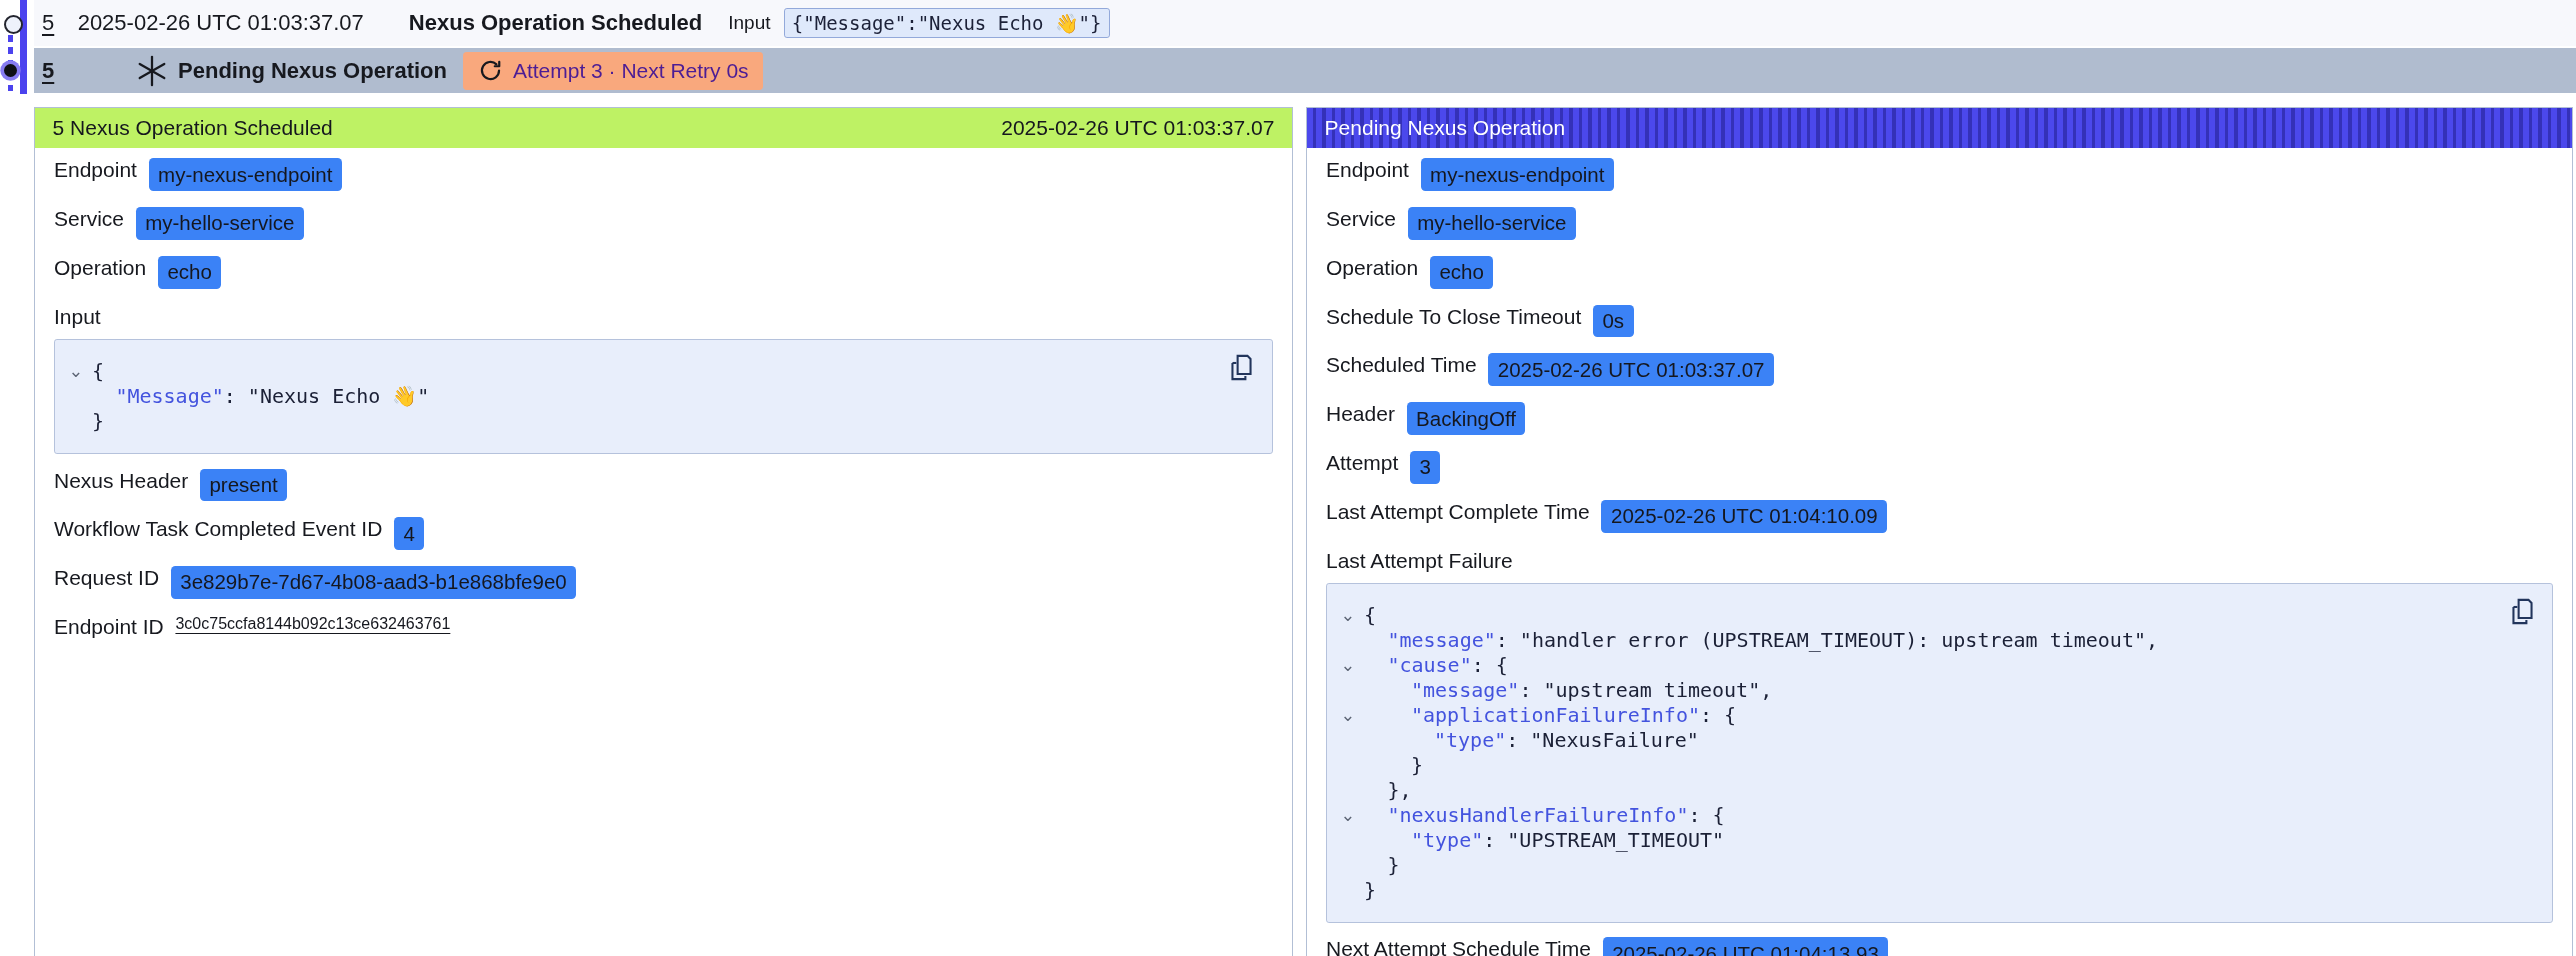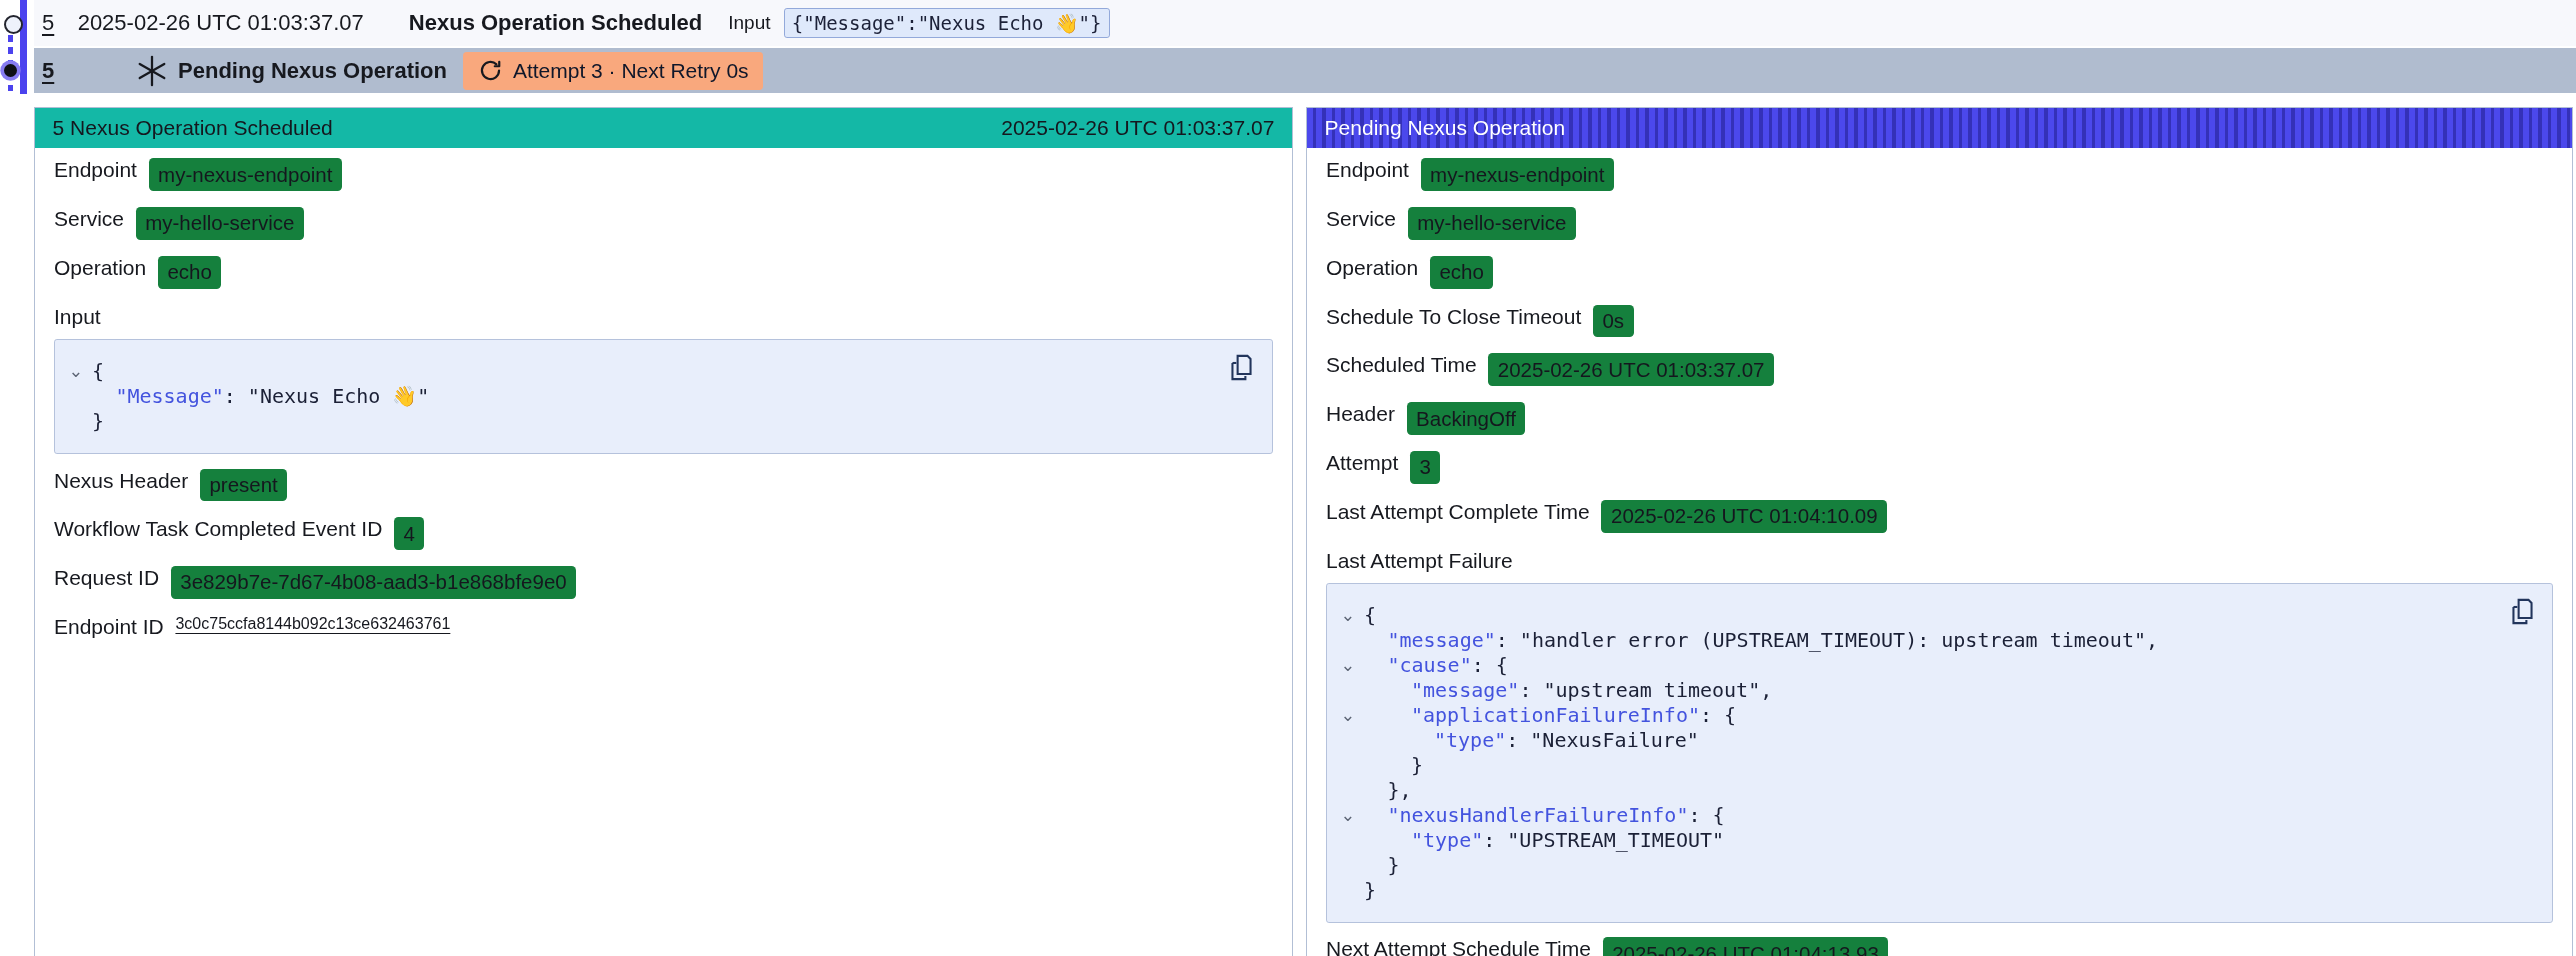--- a/index.html
+++ b/index.html
@@ -25,36 +25,36 @@
   .row2 .evt-id { font-weight:600; }
   .evt-time { margin-left:23.4px; font-size:22px; }
   .evt-title { margin-left:45px; font-size:22px; font-weight:700; }
   .input-label { margin-left:26px; font-size:19px; }
   .input-badge { margin-left:13px; font-family:"DejaVu Sans Mono", monospace; font-size:19px;
                  color:#1c2138; background:#dfe9fb; border:1.5px solid #93a9da; border-radius:2.9px;
                  padding:2.2px 7.3px; white-space:pre; }
   .asterisk { margin-left:81px; flex:none; }
   .pending-title { margin-left:8.8px; font-size:22px; font-weight:700; }
   .retry-badge { margin-left:16px; display:flex; align-items:center; gap:10.3px; background:#F9A87D;
-                 border-radius:3.7px; padding:0 14.6px; height:38px; font-size:21px; color:#0f172a;text-align:center; }
+                 border-radius:3.7px; padding:0 14.6px; height:38px; font-size:21px; color:#4c1d95;text-align:center; }
 
   
   .panels { position:absolute; top:107px; left:34px; right:2.9px; bottom:-29px; display:flex; gap:13px; }
   .panel { border:1.5px solid #B2BFD5; background:#fff; }
   .panel.left { width:1259px; flex:none; }
   .panel.right { flex:1; }
   .panel-header { height:40px; display:flex; align-items:center; justify-content:space-between;
-                  padding:0 17.6px; background:#14b8a6; font-size:21px; color:#15171e; }
+                  padding:0 17.6px; background:#bef264; font-size:21px; color:#15171e; }
   .panel.right .panel-header { background:repeating-linear-gradient(90deg,#4B48EC 0 5.9px,#3431B8 5.9px 9.5px);
                                color:#fff; }
   .panel-body { padding:10.3px 19px 14.6px 19px; }
 
   .field-row { display:flex; align-items:flex-start; gap:11.7px; min-height:31px; margin-bottom:16px; }
   .field-label { font-size:21px; white-space:nowrap; }
-  .badge { background:#15803d; border-radius:4.4px; padding:4.4px 9.5px; font-size:20.5px; color:#15171e;
+  .badge { background:#3b82f6; border-radius:4.4px; padding:4.4px 9.5px; font-size:20.5px; color:#15171e;
            white-space:nowrap; }
   .field-link { font-size:16px; color:#15171e; text-decoration:underline; text-underline-offset:3.7px;
                 cursor:pointer; }
   .block-label { font-size:21px; margin:2.9px 0 10.3px; }
 
   .code-block { position:relative; background:#E8EEFB; border:1.5px solid #B5C2DC; border-radius:2.9px;
                 padding:19px 51px 19px 37px; margin-bottom:14.6px; }
   .code-line { position:relative; font-family:"DejaVu Sans Mono", monospace; font-size:20px;
                line-height:25px; color:#1b2036; white-space:pre; }
   .chevron { position:absolute; left:-23.4px; top:2.2px; font-size:17.6px; line-height:20.5px; color:#5d6575;

